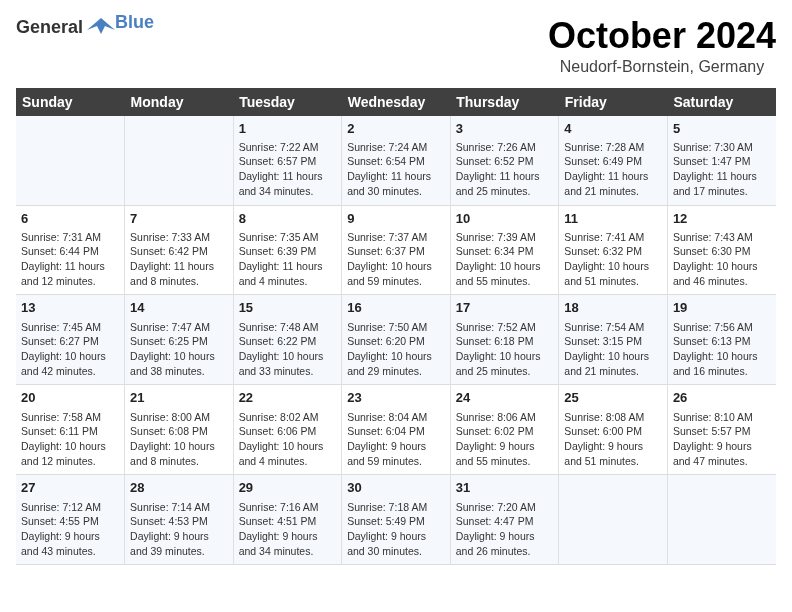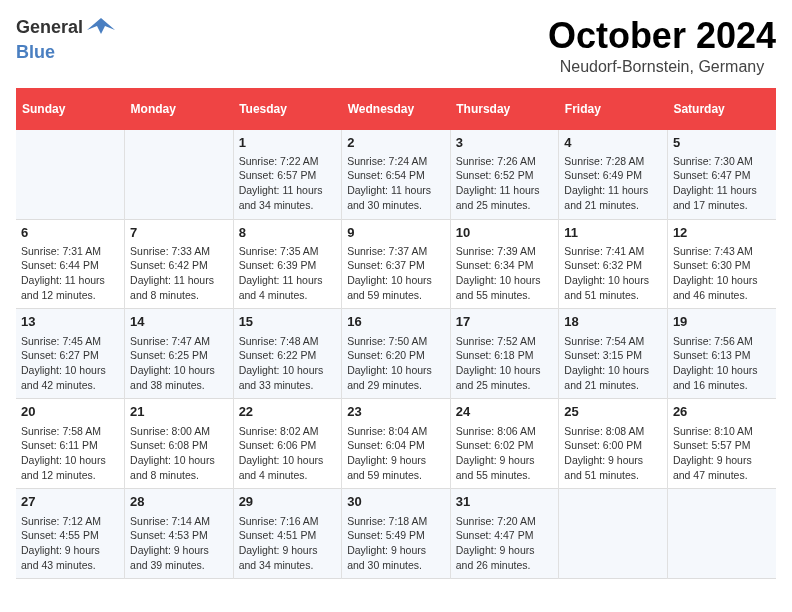--- a/index.html
+++ b/index.html
@@ -11,23 +11,22 @@
       padding: 16px;
     }
     .header-area {
       display: flex;
       justify-content: space-between;
       align-items: flex-start;
       margin-bottom: 12px;
     }
     .logo {
       display: flex;
-      flex-direction: column;
+      flex-direction: row;
       align-items: flex-start;
-      gap: 8px;
     }
     .logo-top-row {
       display: flex;
       align-items: center;
       gap: 2px;
     }
     .title-area {
       text-align: right;
     }
     .month-title {
@@ -41,25 +40,25 @@
       color: #444;
       margin-top: 2px;
       text-align: center;
     }
     table {
       width: 100%;
       border-collapse: collapse;
       font-size: 11px;
     }
     thead th {
-      background-color: #ef4444;
+      background-color: #404040;
       color: white;
       text-align: left;
-      padding: 14px 6px;
-      font-size: 12px;
+      padding: 6px 6px;
+      font-size: 14px;
       font-weight: bold;
     }
     tbody tr {
       border-bottom: 1px solid #ddd;
     }
     tbody td {
       vertical-align: top;
       padding: 4px 5px 6px 5px;
       width: calc(100% / 7);
       min-height: 80px;
@@ -145,21 +144,21 @@
         </td>
         <td>
           <div class="day-number">4</div>
           <div class="day-detail">Sunrise: 7:28 AM</div>
           <div class="day-detail">Sunset: 6:49 PM</div>
           <div class="day-detail">Daylight: 11 hours and 21 minutes.</div>
         </td>
         <td>
           <div class="day-number">5</div>
           <div class="day-detail">Sunrise: 7:30 AM</div>
-          <div class="day-detail">Sunset: 6:47 PM</div>
+          <div class="day-detail">Sunset: 1:47 PM</div>
           <div class="day-detail">Daylight: 11 hours and 17 minutes.</div>
         </td>
       </tr>
       <tr>
         <td>
           <div class="day-number">6</div>
           <div class="day-detail">Sunrise: 7:31 AM</div>
           <div class="day-detail">Sunset: 6:44 PM</div>
           <div class="day-detail">Daylight: 11 hours and 12 minutes.</div>
         </td>

